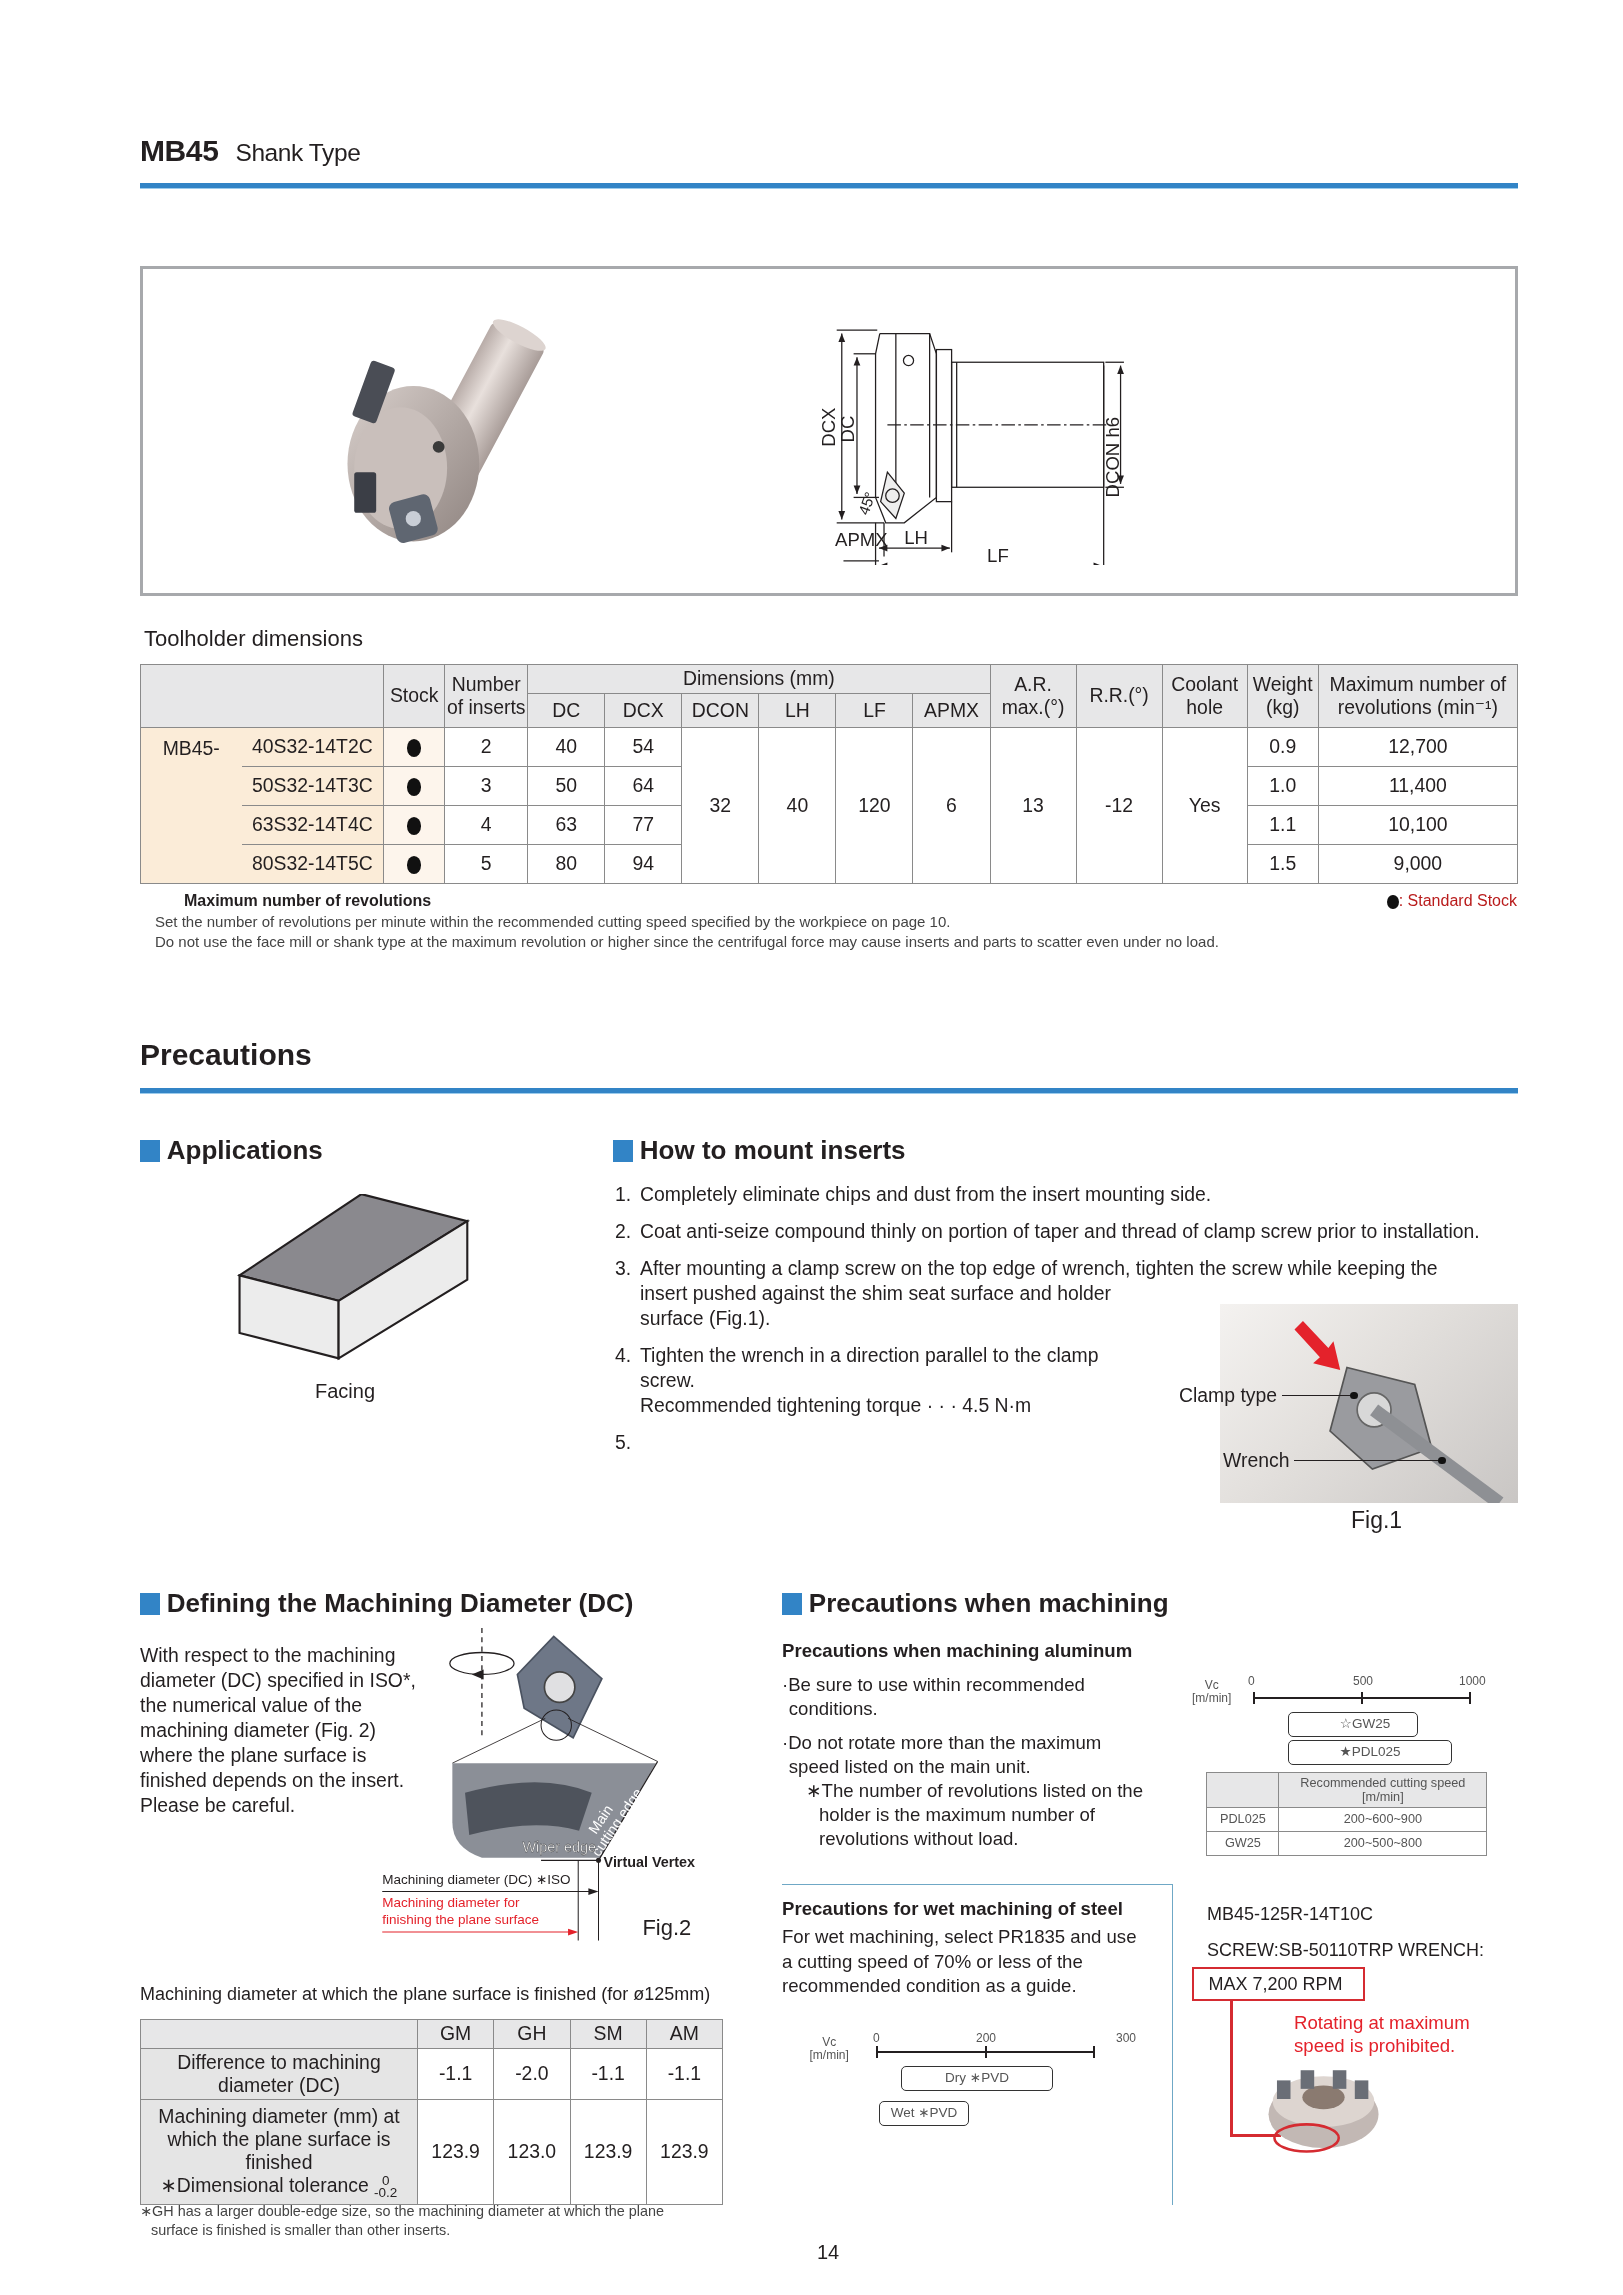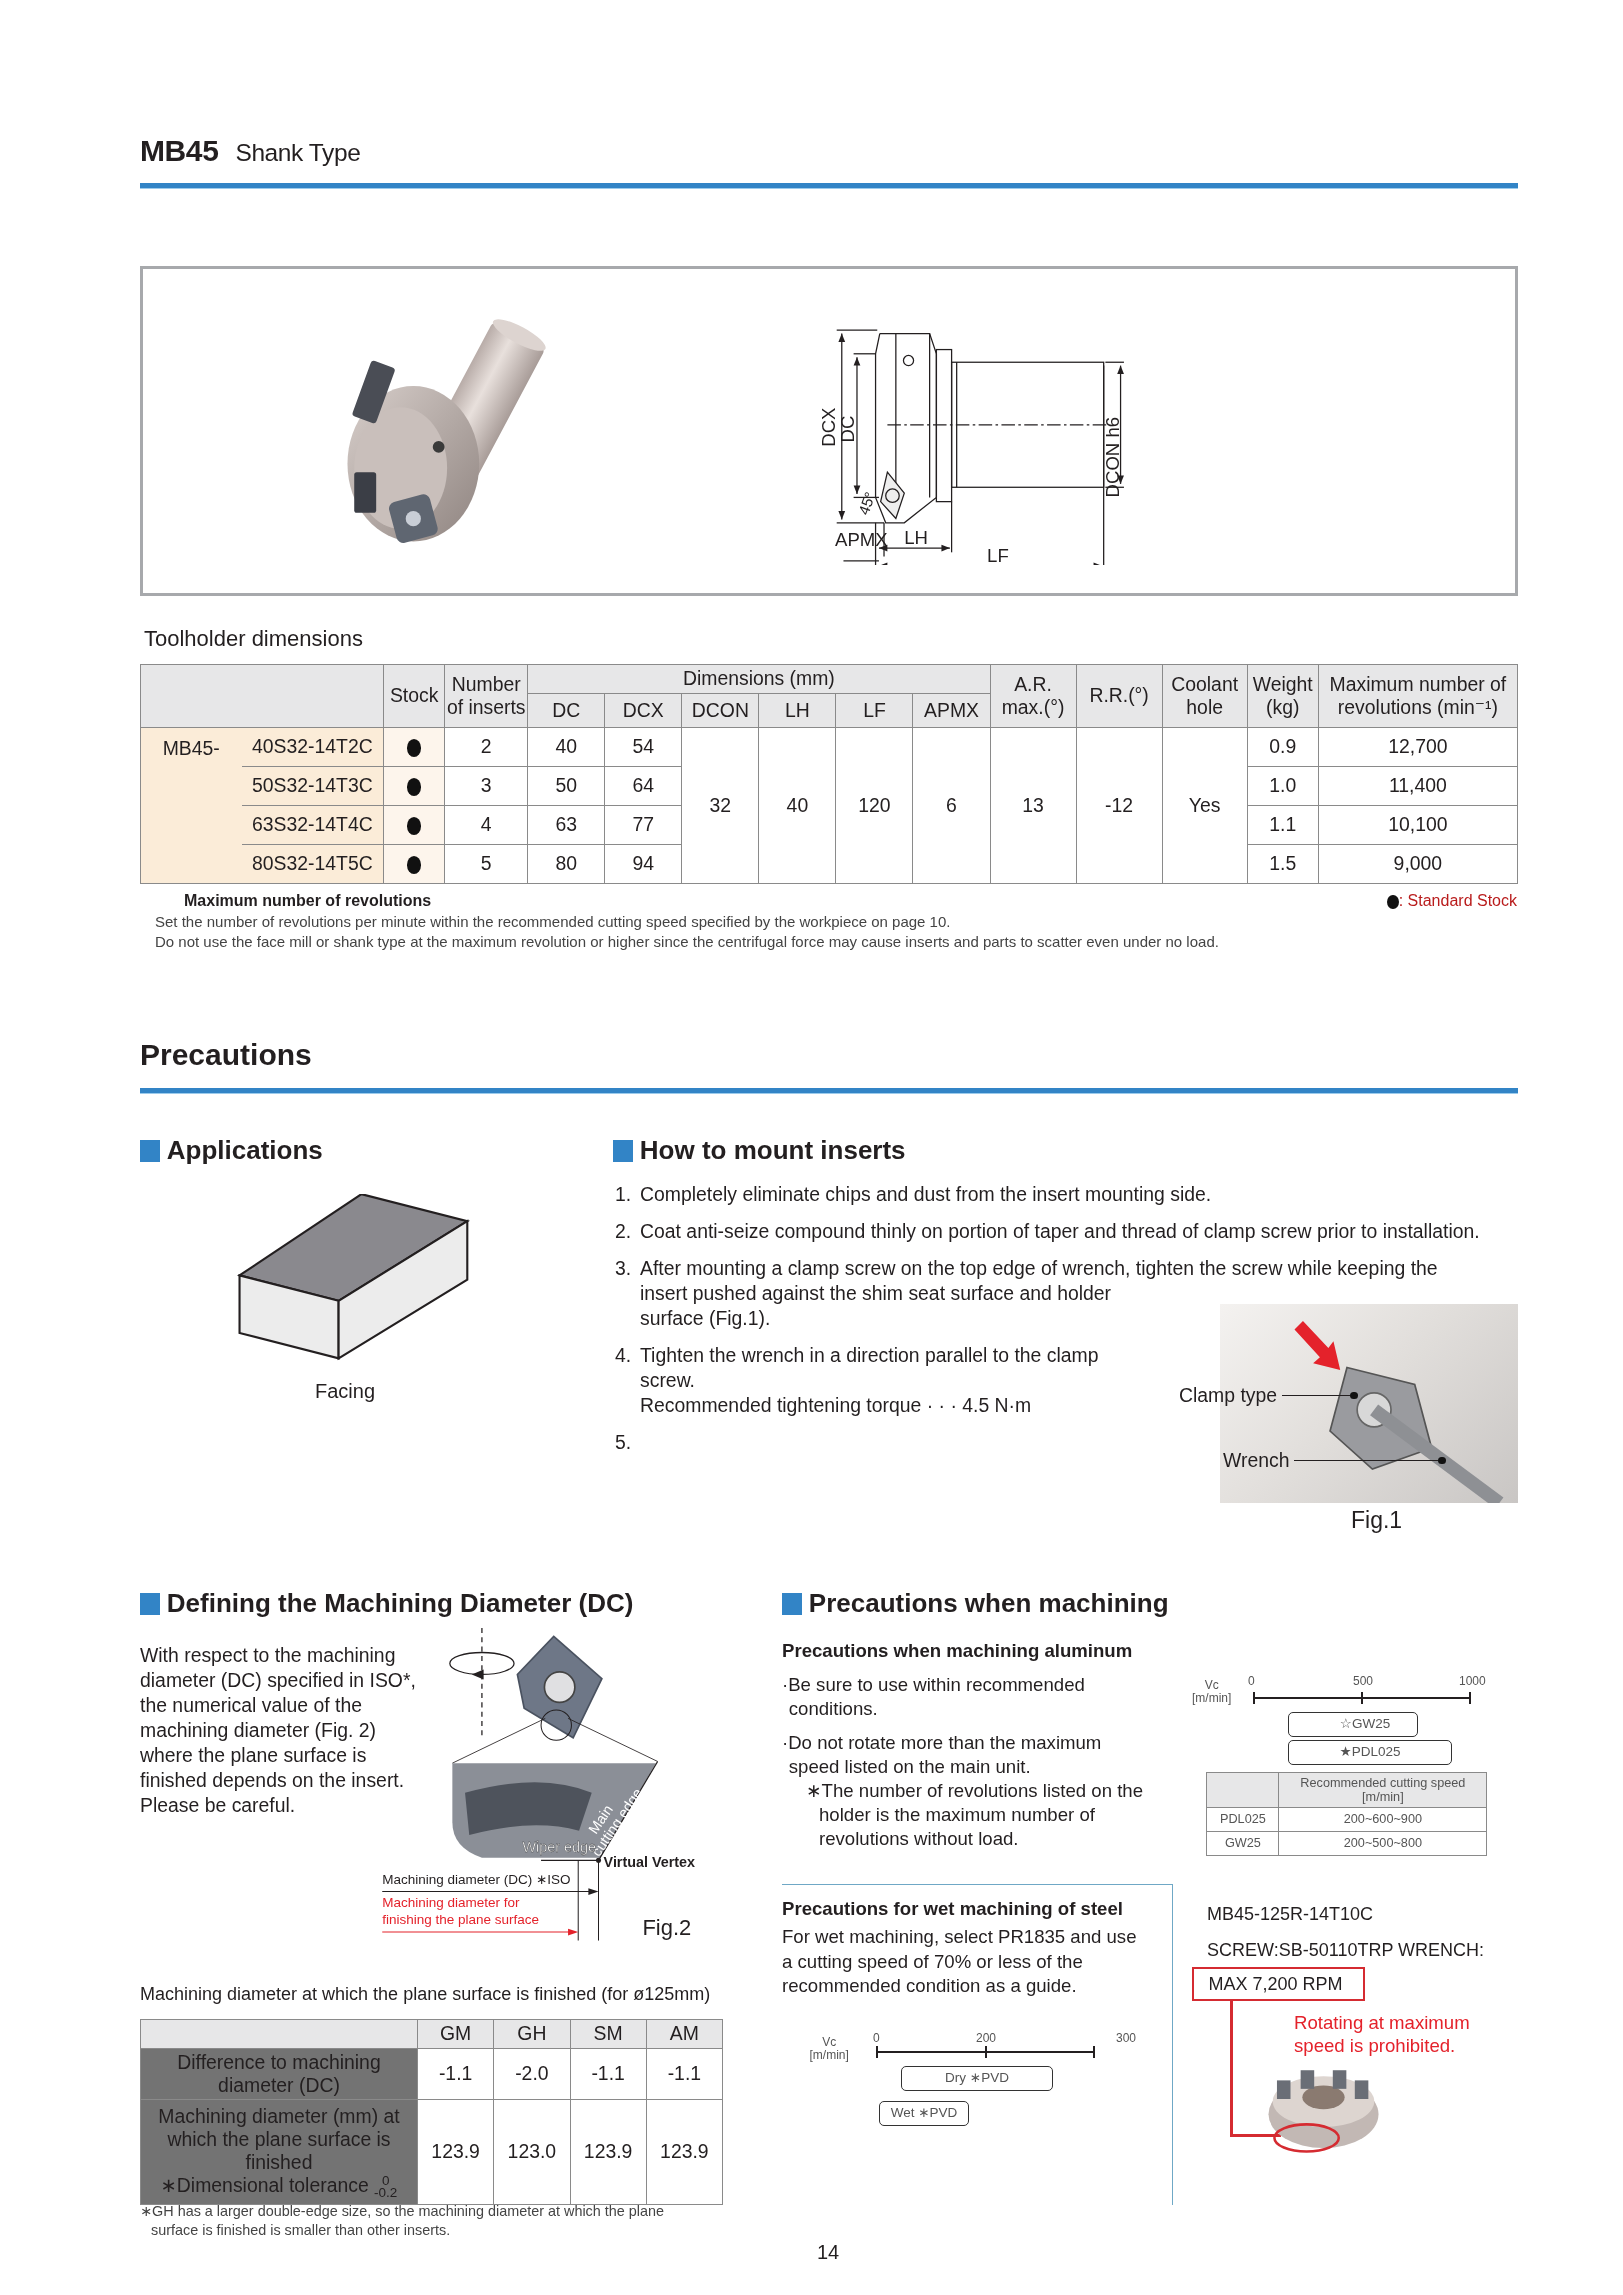--- a/index.html
+++ b/index.html
@@ -26,21 +26,21 @@
   .h2 { font-size: 26px; font-weight: bold; display: flex; align-items: center; }
   .h2 .sq { display: inline-block; width: 20px; height: 22px; background: #3284c6; margin-right: 6.8px; }
   .body-text { font-size: 19.4px; line-height: 25px; }
   ol.mount { list-style: none; }
   ol.mount li { display: flex; margin-bottom: 12px; }
   ol.mount li .n { width: 25px; flex: none; }
   .small { font-size: 12px; color: #555; }
   table.dc { position: absolute; left: 140px; top: 2019px; width: 583px; border-collapse: collapse; font-size: 19.4px; }
   table.dc th, table.dc td { border: 1.3px solid #8a8a8a; text-align: center; vertical-align: middle; font-weight: normal; line-height: 1.2; }
   table.dc th { background: #e7e7e8; height: 29px; }
-  table.dc td.lbl { background: #737373; width: 277px; padding: 1.7px 5px; }
+  table.dc td.lbl { background: #e5e5e5; width: 277px; padding: 1.7px 5px; }
   table.speed { border-collapse: collapse; font-size: 12.7px; color: #555; }
   table.speed th, table.speed td { border: 0.8px solid #8a8a8a; text-align: center; font-weight: normal; }
   table.speed th { background: #e7e7e8; }
   .pill { position: absolute; border: 1.7px solid #333; border-radius: 5px; background: #fff; font-size: 13.5px; color: #555; text-align: center; }
   .red { color: #e4222b; }
   .redbox { border: 2.5px solid #d52b31; }
 </style>
 </head>
 <body>
 

